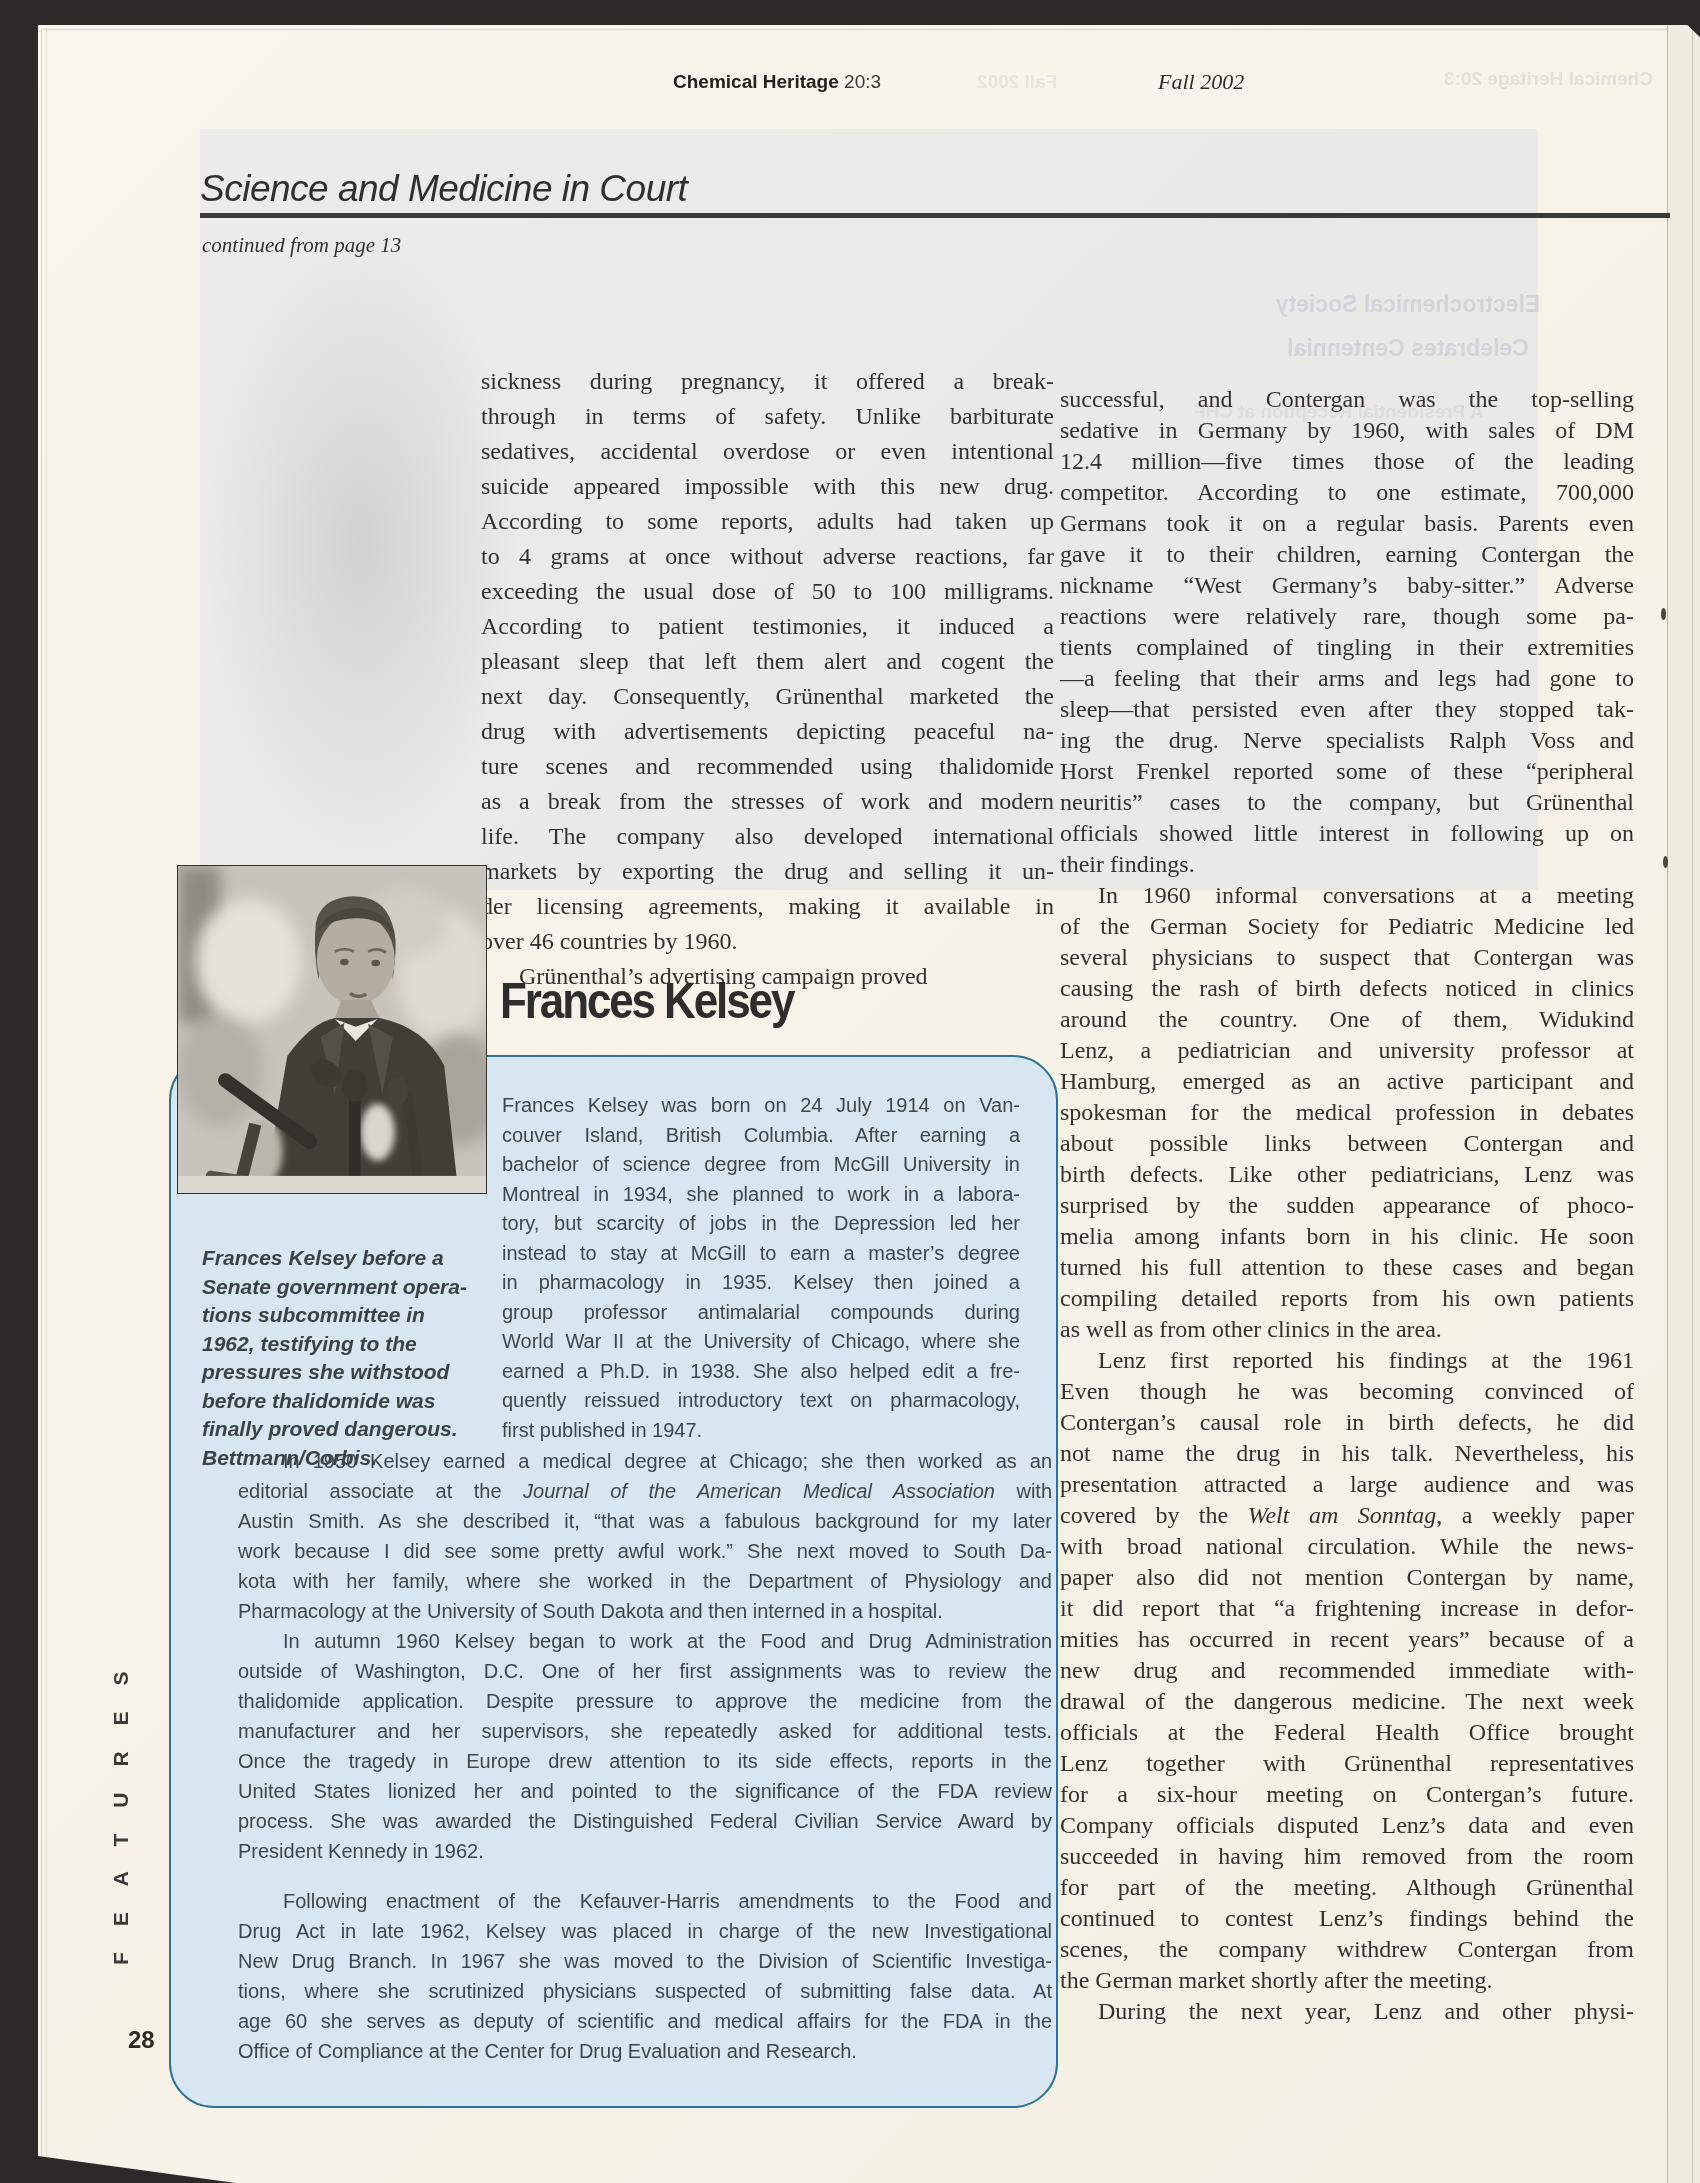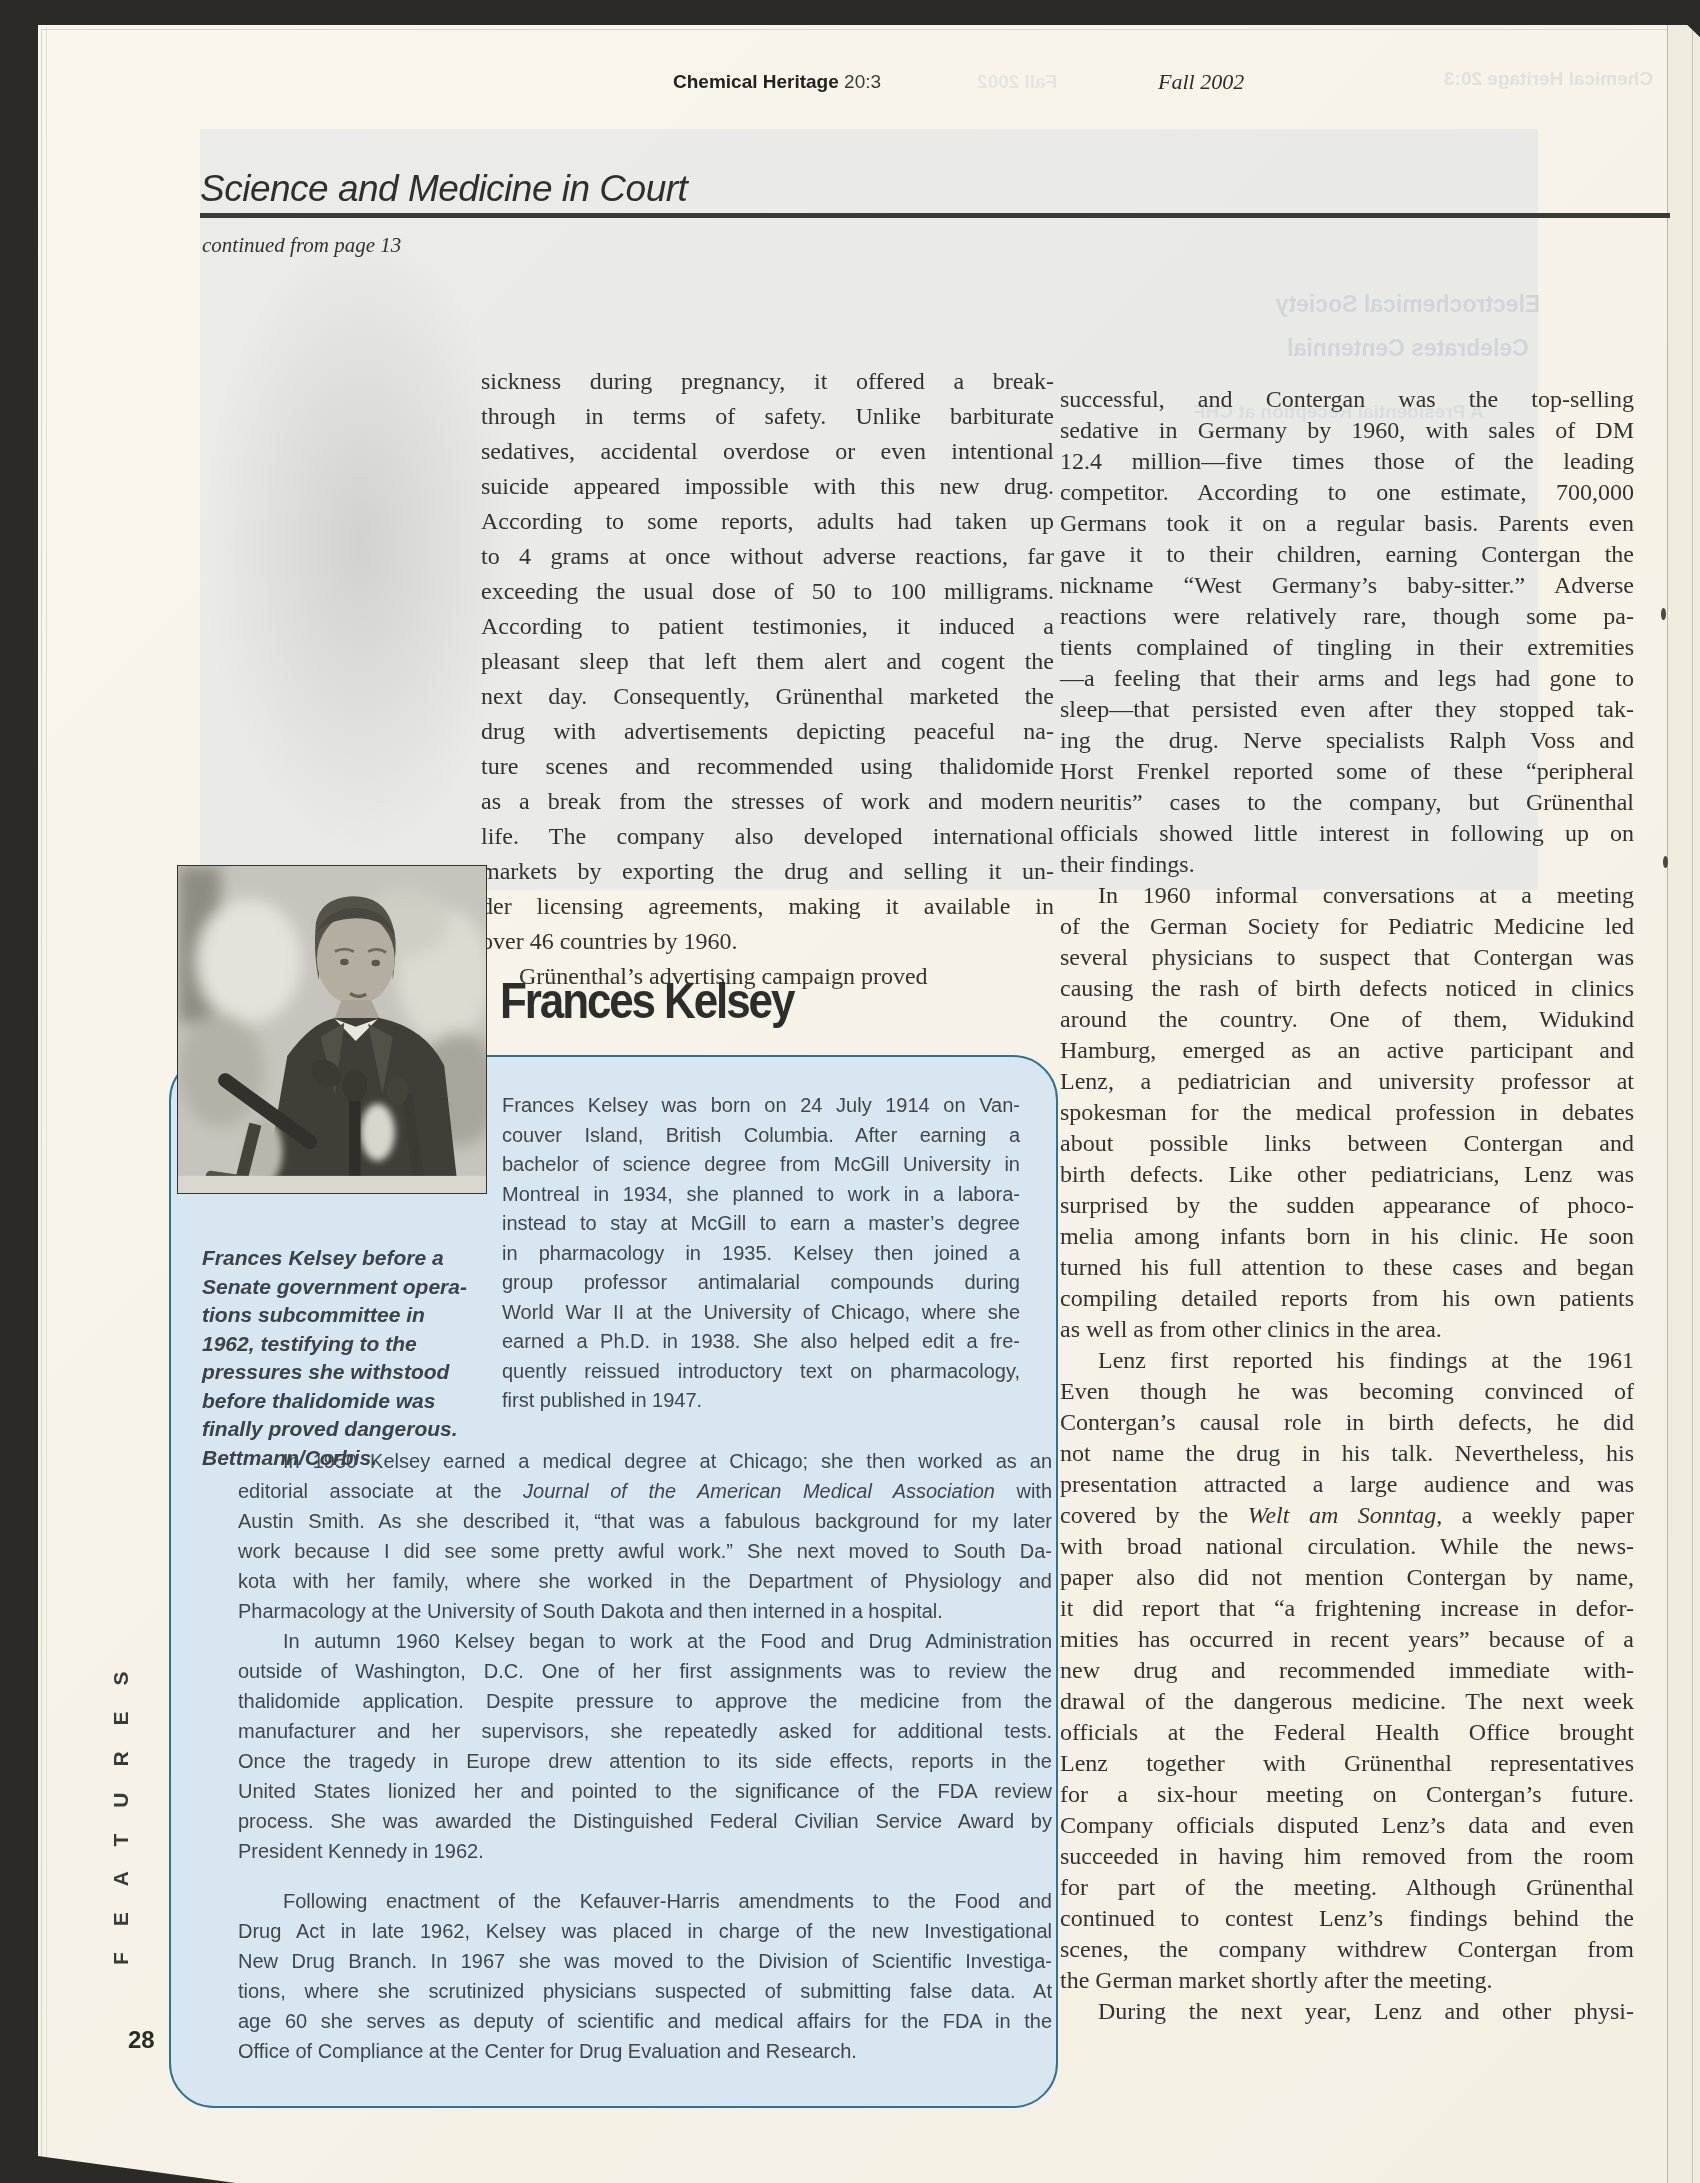--- a/index.html
+++ b/index.html
@@ -153,22 +153,22 @@
       <div class="tline">ing the drug. Nerve specialists Ralph Voss and</div>
       <div class="tline">Horst Frenkel reported some of these “peripheral</div>
       <div class="tline">neuritis” cases to the company, but Grünenthal</div>
       <div class="tline">officials showed little interest in following up on</div>
       <div class="tline endline">their findings.</div>
       <div class="tline indent">In 1960 informal conversations at a meeting</div>
       <div class="tline">of the German Society for Pediatric Medicine led</div>
       <div class="tline">several physicians to suspect that Contergan was</div>
       <div class="tline">causing the rash of birth defects noticed in clinics</div>
       <div class="tline">around the country. One of them, Widukind</div>
+      <div class="tline">Lenz, a pediatrician and university professor at</div>
       <div class="tline">Hamburg, emerged as an active participant and</div>
-      <div class="tline">Lenz, a pediatrician and university professor at</div>
       <div class="tline">spokesman for the medical profession in debates</div>
       <div class="tline">about possible links between Contergan and</div>
       <div class="tline">birth defects. Like other pediatricians, Lenz was</div>
       <div class="tline">surprised by the sudden appearance of phoco-</div>
       <div class="tline">melia among infants born in his clinic. He soon</div>
       <div class="tline">turned his full attention to these cases and began</div>
       <div class="tline">compiling detailed reports from his own patients</div>
       <div class="tline endline">as well as from other clinics in the area.</div>
       <div class="tline indent">Lenz first reported his findings at the 1961</div>
       <div class="tline">Even though he was becoming convinced of</div>
@@ -259,20 +259,21 @@
       <div class="tline">pressures she withstood</div>
       <div class="tline">before thalidomide was</div>
       <div class="tline">finally proved dangerous.</div>
       <div class="tline">Bettmann/Corbis.</div>
     </div>
   <div class="abs sanslines" id="kelsey-intro">
       <div class="tline">Frances Kelsey was born on 24 July 1914 on Van-</div>
       <div class="tline">couver Island, British Columbia. After earning a</div>
       <div class="tline">bachelor of science degree from McGill University in</div>
       <div class="tline">Montreal in 1934, she planned to work in a labora-</div>
+      <div class="tline">tory, but scarcity of jobs in the Depression led her</div>
       <div class="tline">instead to stay at McGill to earn a master’s degree</div>
       <div class="tline">in pharmacology in 1935. Kelsey then joined a</div>
       <div class="tline">group professor antimalarial compounds during</div>
       <div class="tline">World War II at the University of Chicago, where she</div>
       <div class="tline">earned a Ph.D. in 1938. She also helped edit a fre-</div>
       <div class="tline">quently reissued introductory text on pharmacology,</div>
       <div class="tline endline">first published in 1947.</div>
     </div>
   <div class="abs sanslines" id="kelsey-main">
       <div class="tline indent">In 1950 Kelsey earned a medical degree at Chicago; she then worked as an</div>

